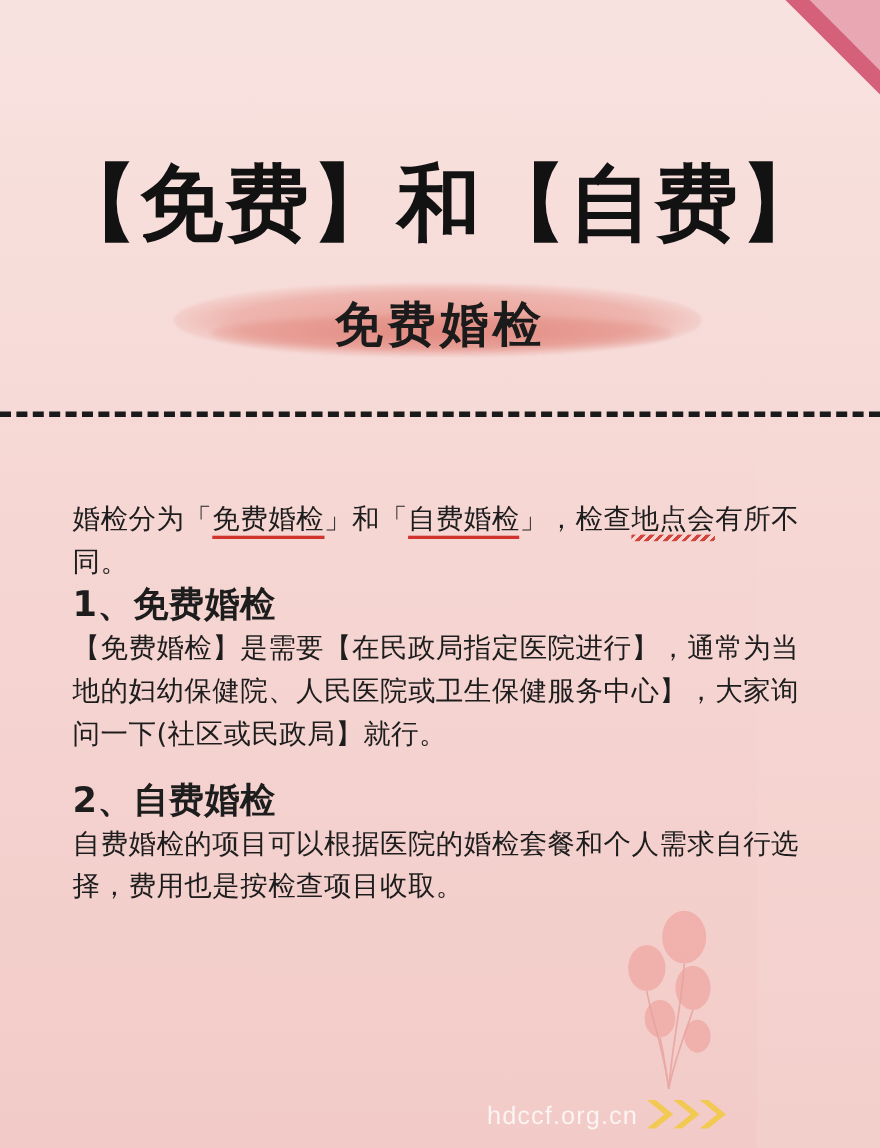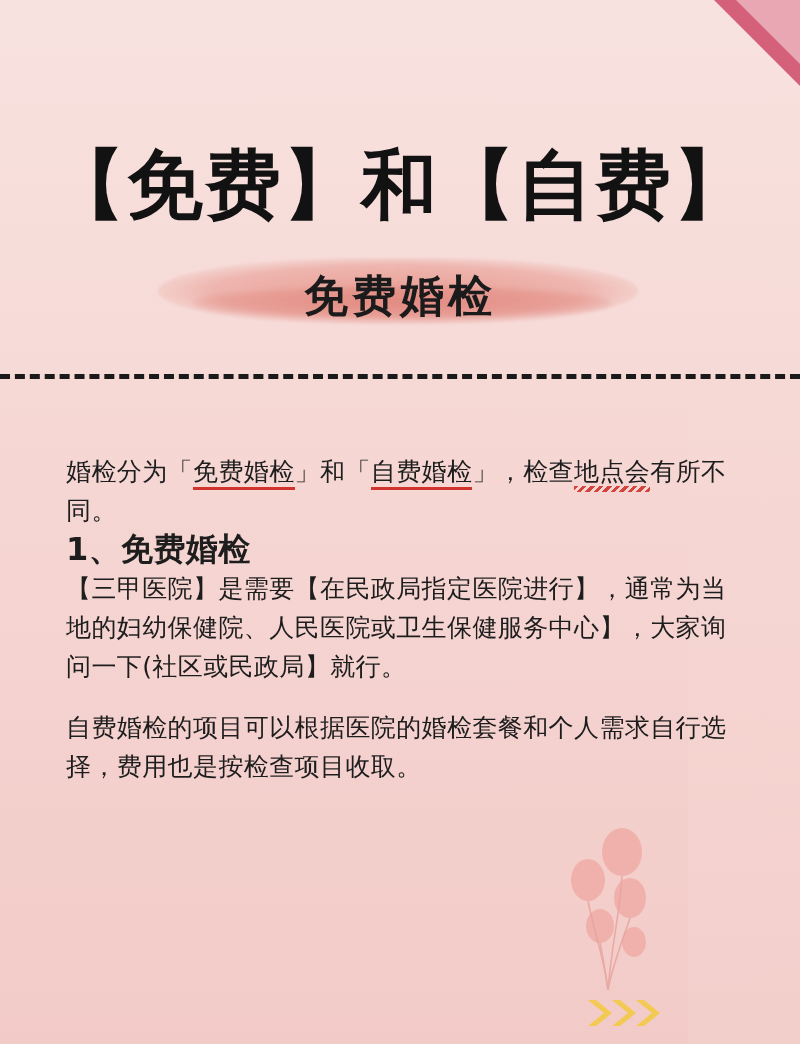--- a/index.html
+++ b/index.html
@@ -207,27 +207,29 @@
         <path d="M50 121 C54 140, 56 155, 58 168"></path>
       </g>
     </svg>
 
     <div class="content">
       <p>
         <span>婚检分为「</span><span class="u-red">免费婚检</span><span>」和「</span><span class="u-red">自费婚检</span><span>」，检查</span><span class="wavy">地点会</span><span>有所不同。</span>
       </p>
 
       <p class="bold-head">1、免费婚检</p>
-      <p>【三甲医院】是需要【在民政局指定医院进行】，通常为当地的妇幼保健院、人民医院或卫生保健服务中心】，大家询问一下(社区或民政局】就行。</p>
+      <p>【免费婚检】是需要【在民政局指定医院进行】，通常为当地的妇幼保健院、人民医院或卫生保健服务中心】，大家询问一下(社区或民政局】就行。</p>
 
       <div class="p-gap"></div>
 
+      <p class="bold-head">2、自费婚检</p>
       <p>自费婚检的项目可以根据医院的婚检套餐和个人需求自行选择，费用也是按检查项目收取。</p>
     </div>
 
+    <div class="watermark">hdccf.org.cn</div>
 
     <svg class="chevrons" viewBox="0 0 90 34">
       <g fill="#f2c94c" opacity="0.95">
         <path d="M2 4 L18 17 L2 30 L10 30 L26 17 L10 4 Z"></path>
         <path d="M26 4 L42 17 L26 30 L34 30 L50 17 L34 4 Z"></path>
         <path d="M50 4 L66 17 L50 30 L58 30 L74 17 L58 4 Z"></path>
       </g>
     </svg>
 
   </div>

